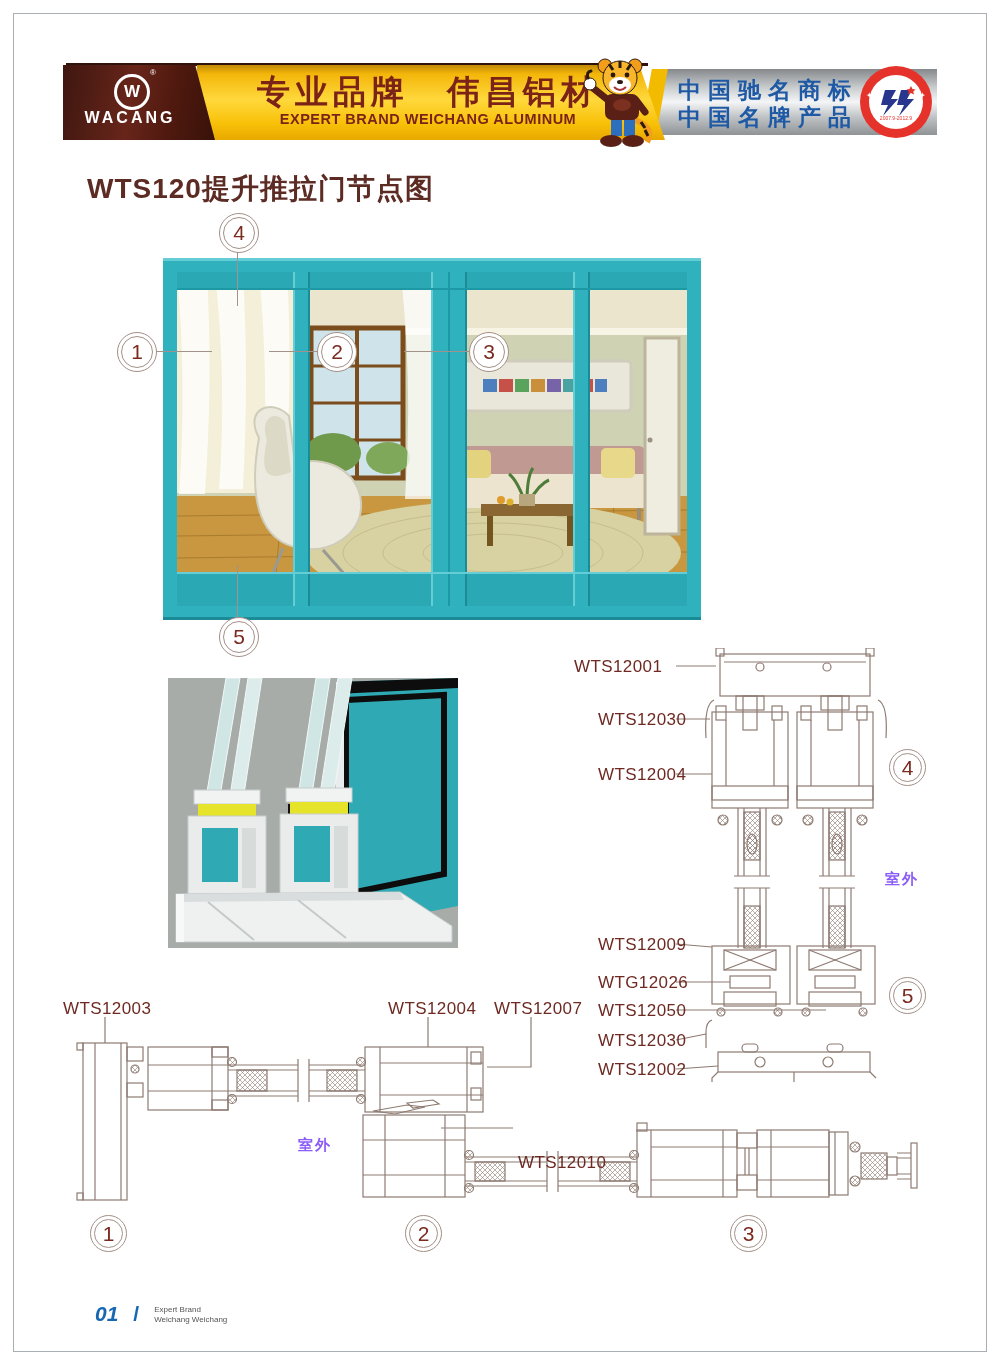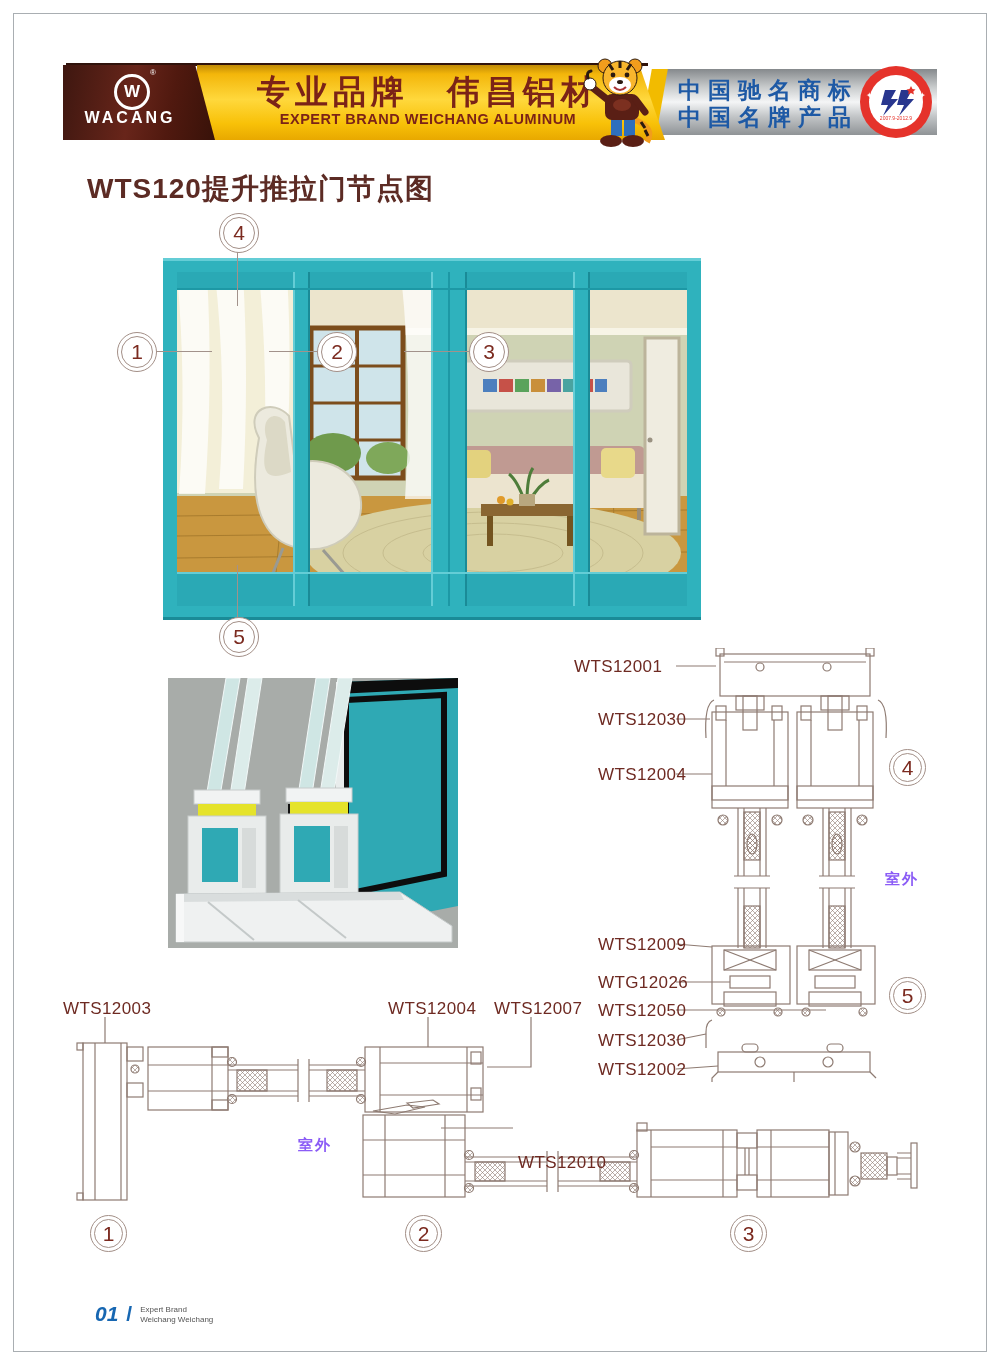--- a/index.html
+++ b/index.html
@@ -38,21 +38,21 @@
   .callout{width:38px;height:38px;border:1px solid #a38f87;border-radius:50%;background:#fff;
     display:flex;align-items:center;justify-content:center;}
   .callout::before{content:"";position:absolute;inset:3px;border:1px solid #a38f87;border-radius:50%;}
   .callout span{color:#7b2a1f;font-size:21px;}
   .callout.small{width:35px;height:35px;}
   .leader{background:#a2928b;}
   
   .cad-label{color:#6e2a22;font-size:17px;letter-spacing:0.4px;white-space:nowrap;}
   .outdoor{color:#8b5cf6;font-size:15px;font-weight:bold;letter-spacing:2px;white-space:nowrap;}
   
-  .footer{left:95px;top:1302px;display:flex;align-items:flex-start;gap:8px;}
+  .footer{left:95px;top:1302px;display:flex;align-items:flex-start;gap:15px;}
   .footer .num{color:#1767b2;font-size:21px;font-weight:bold;font-style:italic;}
   .footer .slash{color:#1767b2;font-size:21px;font-weight:bold;}
   .footer .small{font-size:8px;color:#555;line-height:10px;padding-top:3px;}
 </style>
 </head>
 <body>
 
 <div class="abs page-frame"></div>
 
 <div class="abs silver-bar"></div>

